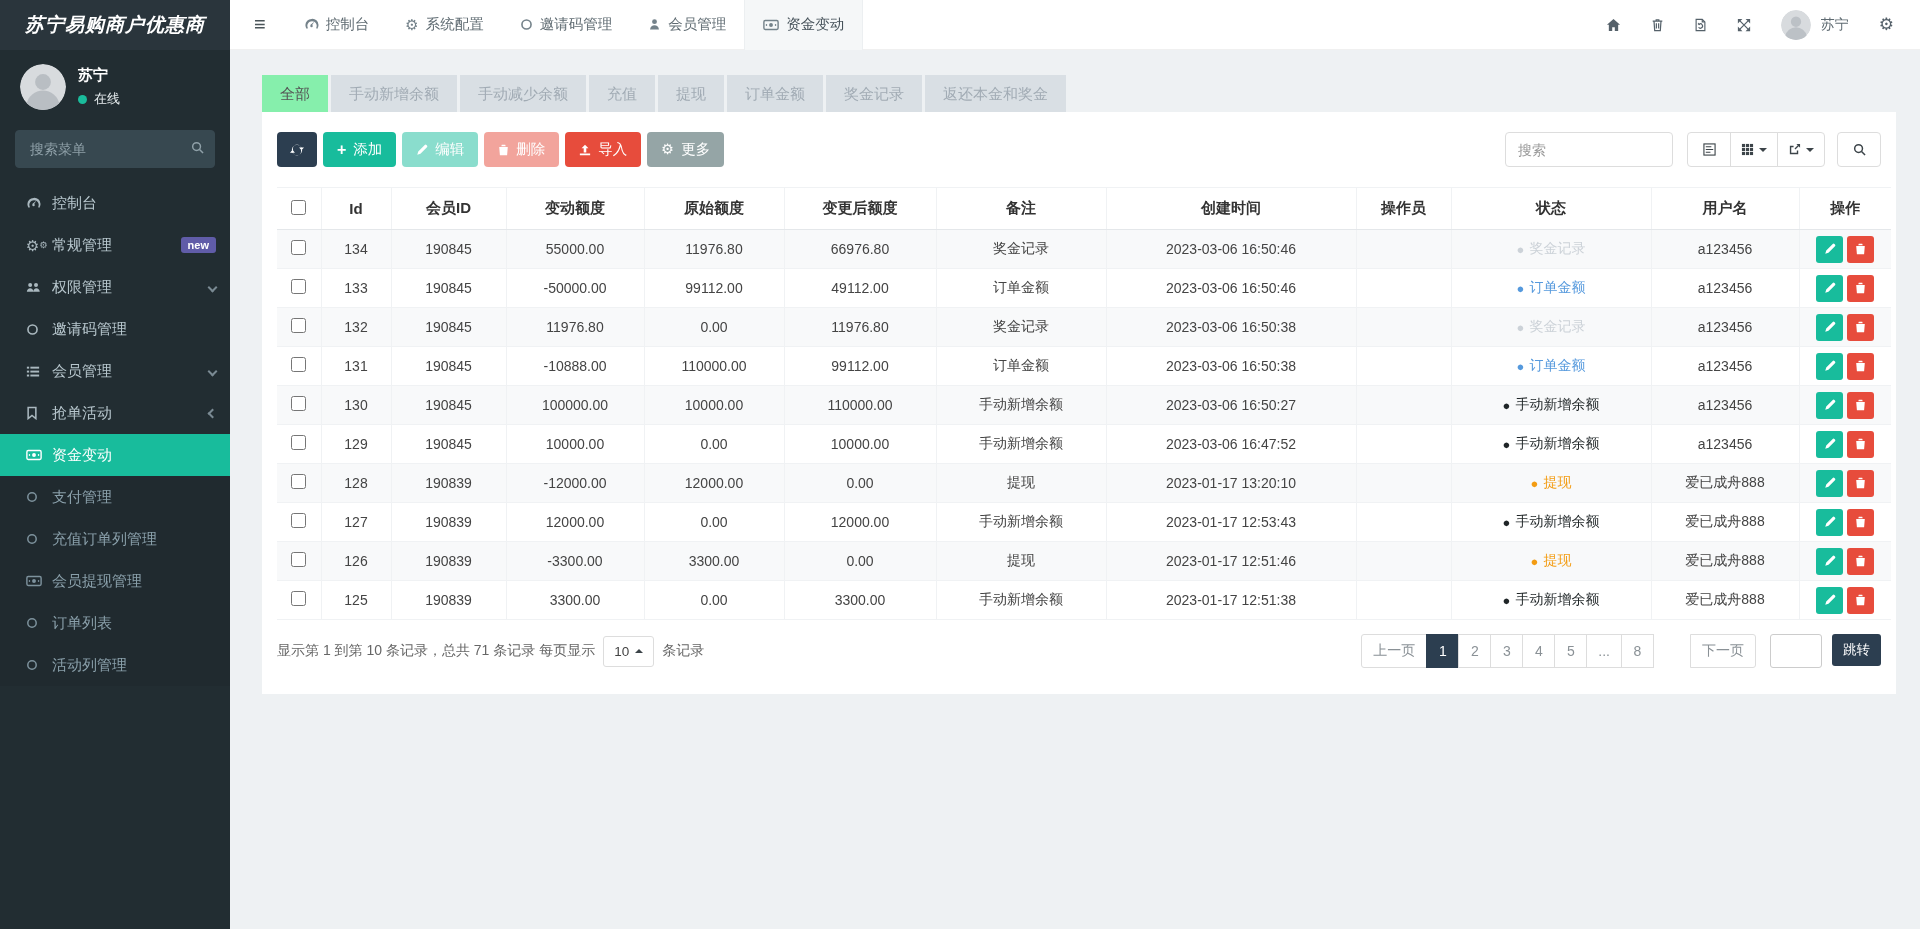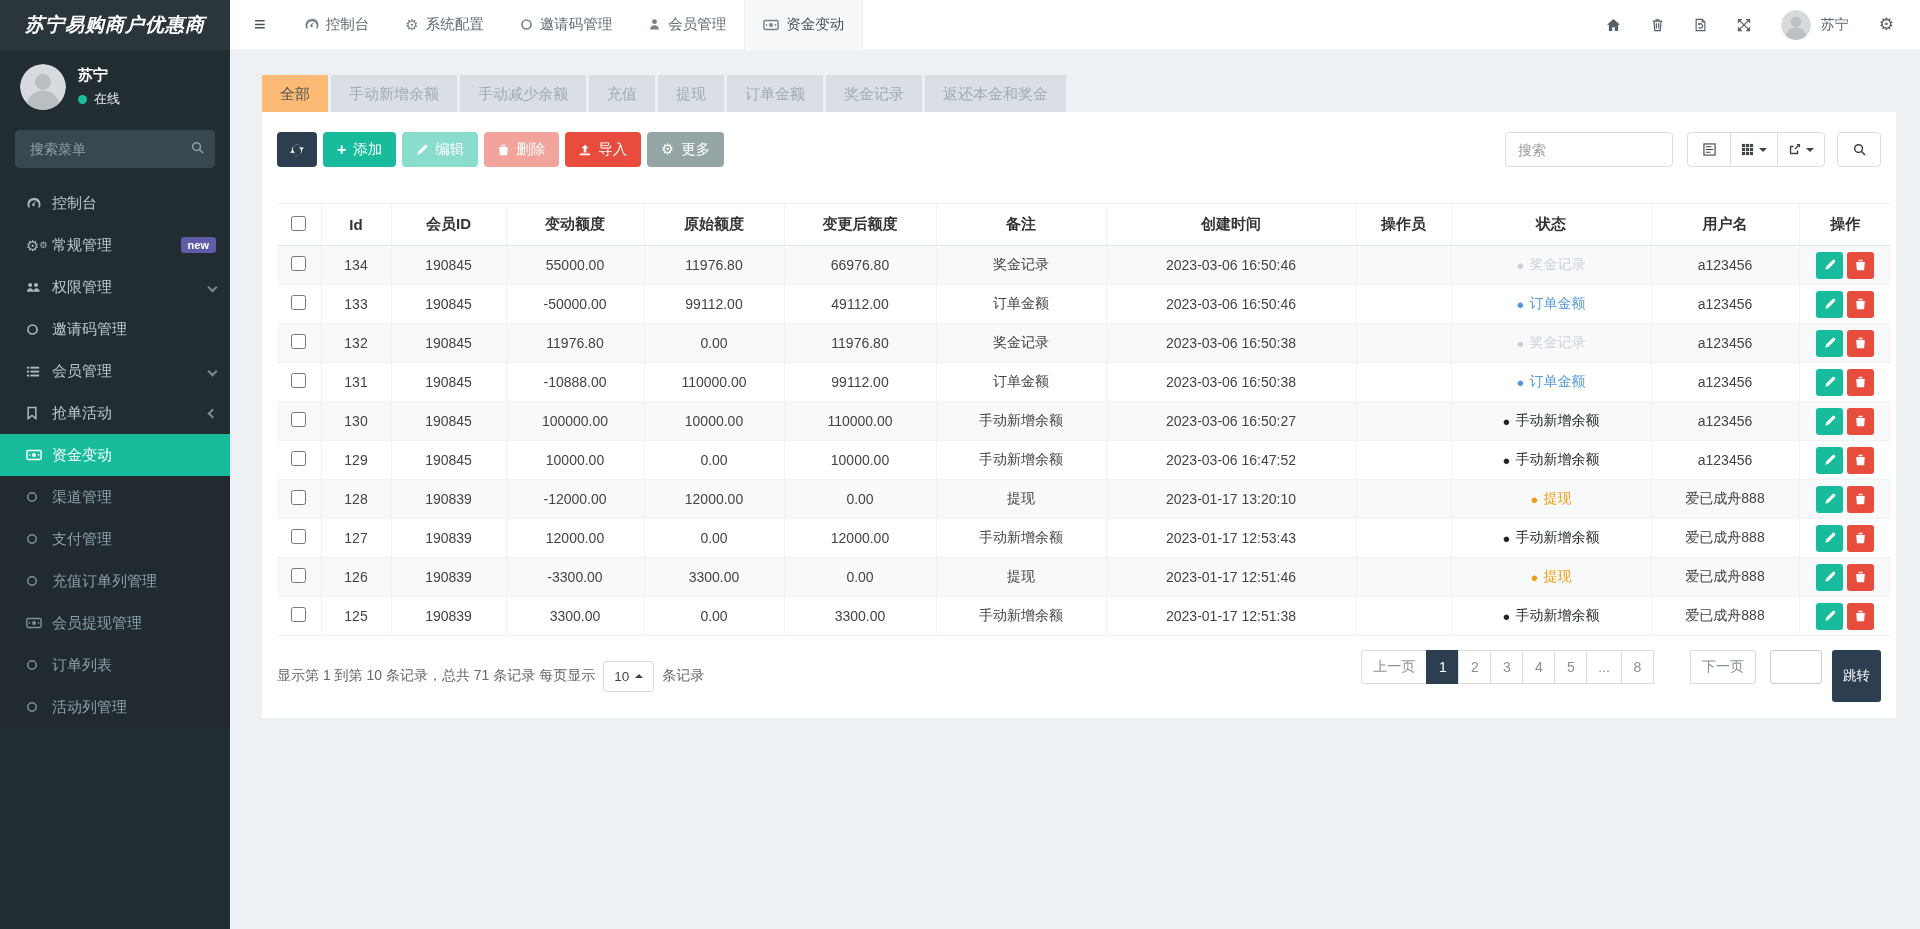--- a/index.html
+++ b/index.html
@@ -43,21 +43,21 @@
   .top-right { margin-left:auto; display:flex; align-items:center; gap:30px; padding-right:26px; color:#5f6b72; }
   .tr-icon { cursor:pointer; color:#55616a; display:inline-flex; }
   .tr-user { display:flex; align-items:center; gap:10px; cursor:pointer; }
   .tr-avatar { width:30px; height:30px; border-radius:50%; overflow:hidden; }
   .tr-cogs { font-size:17px; }
 
   
   .content { position:absolute; left:230px; top:50px; right:0; bottom:0; background:#eef1f3; padding:25px 24px 0 32px; overflow:hidden; }
   .tabbar { display:flex; gap:3px; }
   .tab { height:37px; line-height:37px; padding:0 18px; background:#d9dfe4; color:#a1abb4; font-size:15px; cursor:pointer; white-space:nowrap; }
-  .tab.active { background:#fdba74; color:#555; }
+  .tab.active { background:#86efac; color:#555; }
   .panel { background:#fff; padding:20px 15px 16px; min-height:582px; }
 
   
   .toolbar { display:flex; align-items:center; }
   .btn { display:inline-flex; align-items:center; gap:7px; height:35px; padding:0 14px; border:none; border-radius:4px; color:#fff; font-size:14.5px; cursor:pointer; margin-right:6px; font-family:inherit; }
   .btn .plus { font-weight:bold; font-size:16px; line-height:1; }
   .btn-refresh { background:var(--navy,#2c3e50); padding:0 13px; }
   .btn-add { background:var(--green,#18bc9c); }
   .btn-edit { background:var(--green,#18bc9c); opacity:.5; cursor:not-allowed; }
   .btn-del { background:var(--red,#e74c3c); opacity:.5; cursor:not-allowed; }
@@ -67,21 +67,21 @@
   .tb-search { width:168px; height:35px; border:1px solid #ddd; border-radius:4px; padding:0 12px; font-size:14px; color:#555; outline:none; font-family:inherit; }
   .tb-search::placeholder { color:#999; }
   .btn-group { display:flex; margin-left:14px; }
   .gbtn { height:35px; min-width:44px; background:#fff; border:1px solid #ddd; display:inline-flex; align-items:center; justify-content:center; gap:5px; color:#3c4449; cursor:pointer; margin-left:-1px; padding:0 10px; }
   .btn-group .gbtn:first-child { border-radius:4px 0 0 4px; margin-left:0; }
   .btn-group .gbtn:last-child { border-radius:0 4px 4px 0; }
   .gbtn-search { margin-left:12px; border-radius:4px; }
   .caret { width:0; height:0; border-left:4px solid transparent; border-right:4px solid transparent; border-top:4px solid #3c4449; display:inline-block; }
 
   
-  table { width:100%; border-collapse:collapse; table-layout:fixed; margin-top:36px; }
+  table { width:100%; border-collapse:collapse; table-layout:fixed; margin-top:20px; }
   thead th { font-size:15px; font-weight:bold; color:#333; padding:11px 4px; border-bottom:1px solid #e4e7ea; border-top:1px solid #f0f2f4; text-align:center; border-left:1px solid #f0f2f4; }
   thead th:first-child { border-left:none; }
   tbody td { font-size:14px; color:#444; text-align:center; padding:0 4px; height:39px; border-bottom:1px solid #f0f2f4; border-left:1px solid #f0f2f4; white-space:nowrap; overflow:hidden; }
   tbody td:first-child { border-left:none; }
   tbody tr:nth-child(odd) { background:#f8f9fa; }
   input[type=checkbox] { width:15px; height:15px; cursor:pointer; }
   .status { font-size:14px; display:inline-flex; align-items:center; gap:5px; }
   .status .sdot { font-size:13px; }
   .st-muted { color:var(--st-gray,#ccd2d8); }
   .st-primary { color:var(--st-blue,#5599dd); }
@@ -96,21 +96,21 @@
   .ps-btn { display:inline-flex; align-items:center; gap:6px; height:31px; padding:0 10px; border:1px solid #ddd; border-radius:3px; background:#fff; color:#444; margin:0 8px; cursor:pointer; font-family:inherit; font-size:13.5px; }
   .caret-up { width:0; height:0; border-left:4px solid transparent; border-right:4px solid transparent; border-bottom:4px solid #3c4449; display:inline-block; }
   .pager-zone { margin-left:auto; display:flex; align-items:flex-start; }
   .pagination { display:flex; }
   .pg { min-width:33px; height:34px; padding:0 11px; display:inline-flex; align-items:center; justify-content:center; border:1px solid #ddd; background:#fff; color:#8a9196; font-size:14px; cursor:pointer; margin-left:-1px; }
   .pagination .pg:first-child { border-radius:3px 0 0 3px; margin-left:0; }
   .pagination .pg:last-child { border-radius:0 3px 3px 0;margin-left:36px; }
   .pg.active { background:var(--navy,#2c3e50); border-color:var(--navy,#2c3e50); color:#fff; }
   .pg.dots { cursor:default; }
   .jump-input { width:52px; height:34px; border:1px solid #ccc; border-radius:3px; margin-left:14px; padding:0 6px; font-size:14px; outline:none; }
-  .jump-btn { height:52px; padding:0 11px; background:var(--navy,#2c3e50); border:none; border-radius:3px; color:#fff; font-size:13.5px; margin-left:10px; cursor:pointer; font-family:inherit; }
+  .jump-btn { height:32px; padding:0 11px; background:var(--navy,#2c3e50); border:none; border-radius:3px; color:#fff; font-size:13.5px; margin-left:10px; cursor:pointer; font-family:inherit; }
 </style>
 </head>
 <body>
 
 <div class="app">
 
   <aside class="sidebar">
     <div class="brand">苏宁易购商户优惠商</div>
     <div class="user-panel">
       <div class="user-avatar">
@@ -204,28 +204,20 @@
         <a class="sitem active sub">
           <span class="sic">
             <svg viewBox="0 0 18 12" width="16" height="12">
               <rect x="1" y="1" width="16" height="10" rx="1.5" fill="none" stroke="currentColor" stroke-width="1.6"></rect>
               <circle cx="9" cy="6" r="2.2" fill="currentColor"></circle>
               <rect x="3.2" y="5" width="1.4" height="2" fill="currentColor"></rect>
               <rect x="13.4" y="5" width="1.4" height="2" fill="currentColor"></rect>
             </svg>
           </span>
           <span class="slabel">资金变动</span>
-        </a>
-        <a class="sitem sub">
-          <span class="sic">
-            <svg viewBox="0 0 16 16" width="12" height="12">
-              <circle cx="8" cy="8" r="5.6" fill="none" stroke="currentColor" stroke-width="2"></circle>
-            </svg>
-          </span>
-          <span class="slabel">渠道管理</span>
         </a>
         <a class="sitem sub">
           <span class="sic">
             <svg viewBox="0 0 16 16" width="12" height="12">
               <circle cx="8" cy="8" r="5.6" fill="none" stroke="currentColor" stroke-width="2"></circle>
             </svg>
           </span>
           <span class="slabel">支付管理</span>
         </a>
         <a class="sitem sub">

